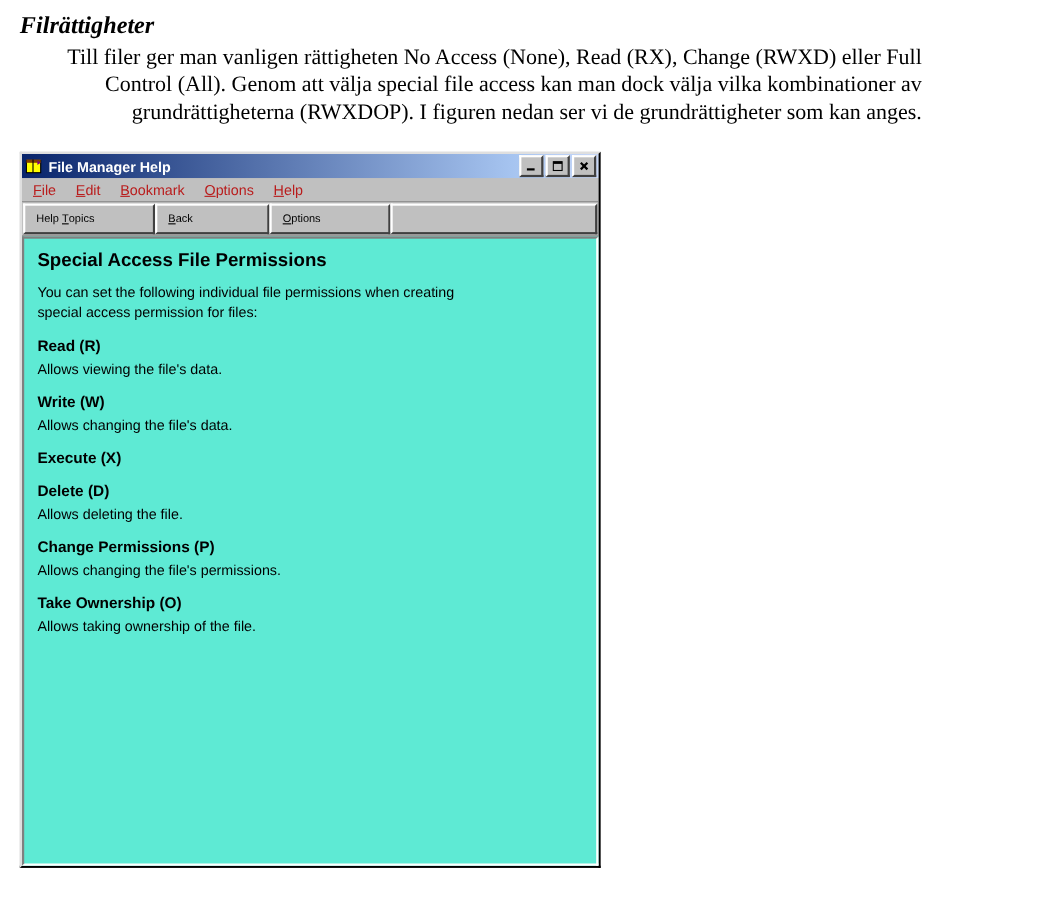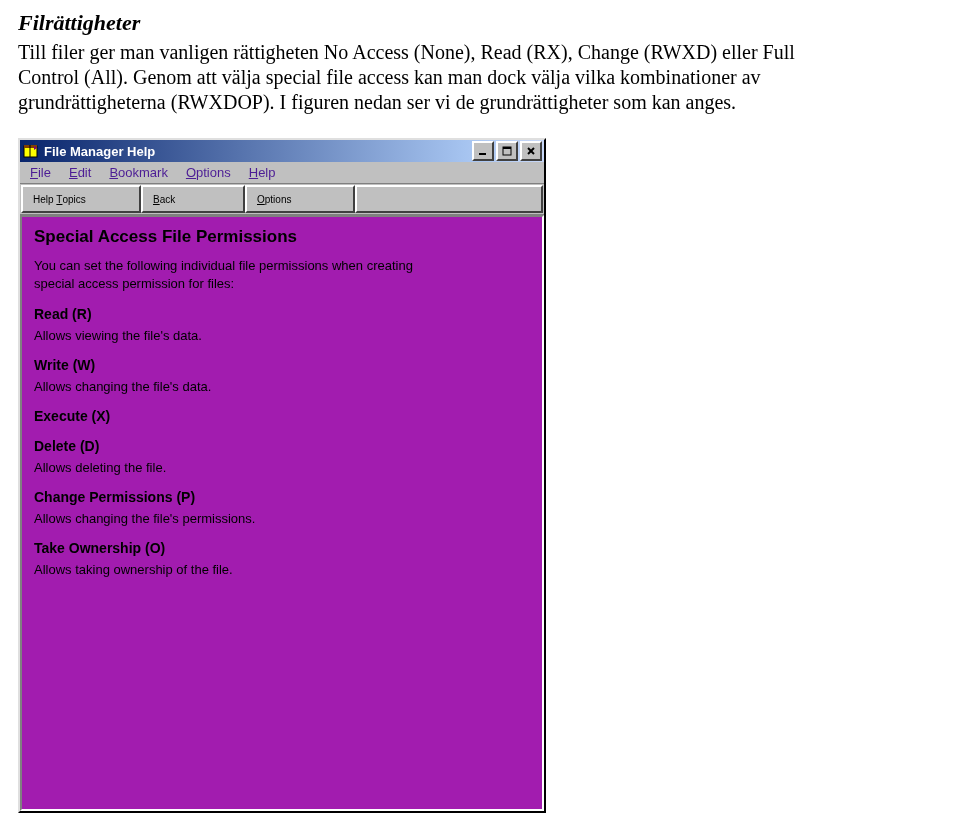--- a/index.html
+++ b/index.html
@@ -19,20 +19,21 @@
     font-weight: bold;
     font-style: italic;
     margin: 0 0 4px 0;
     line-height: 1.2;
   }
   .doc-para {
     font-size: 20px;
     line-height: 1.25;
     margin: 0 0 4px 0;
     max-width: 920px;
+    text-align: right;
   }
 
   
   .window {
     margin-top: 23px;
     width: 524px;
     border: 2px solid;
     border-color: #dfdfdf #000000 #000000 #dfdfdf;
     background: #c0c0c0;
     font-family: "MS Sans Serif", Tahoma, Arial, sans-serif;
@@ -83,21 +84,21 @@
 
   .menubar {
     display: flex;
     background: #c0c0c0;
     padding: 2px 2px 2px 2px;
     font-size: 13px;
     border-bottom: 1px solid #808080;
   }
   .menu-item {
     padding: 1px 10px 1px 8px;
-    color: #4c1d95;
+    color: #b91c1c;
     cursor: default;
   }
   .menu-item .ul { text-decoration: underline; }
 
   .toolbar {
     display: flex;
     background: #c0c0c0;
     padding: 1px;
     border-bottom: 1px solid #808080;
   }
@@ -116,24 +117,24 @@
   .tool-btn .ul { text-decoration: underline; }
   .toolbar-fill {
     flex: 1 1 auto;
     height: 24px;
     border: 2px solid;
     border-color: #ffffff #404040 #404040 #ffffff;
     background: #c0c0c0;
   }
 
   .help-body {
-    background: #a21caf;
+    background: #5eead4;
     border: 2px solid;
     border-color: #808080 #ffffff #ffffff #808080;
-    padding: 8px 12px 24px 12px;
+    padding: 8px 12px 0 12px;
     min-height: 560px;
   }
   .help-body h1 {
     font-family: Arial, "MS Sans Serif", sans-serif;
     font-weight: bold;
     font-size: 17px;
     margin: 2px 0 10px 0;
   }
   .help-body p.intro {
     font-family: Arial, "MS Sans Serif", sans-serif;

